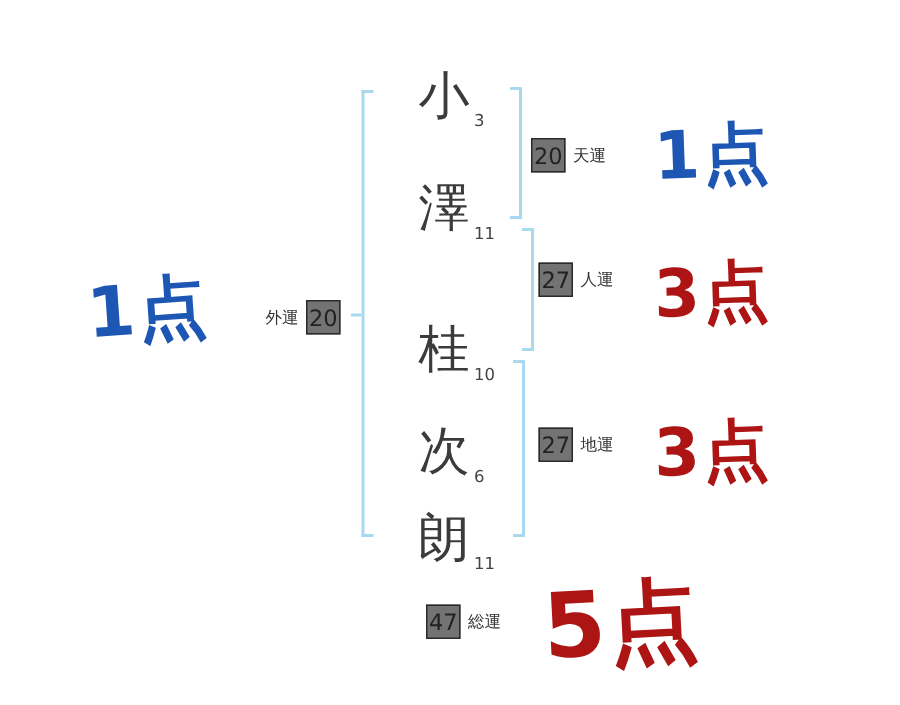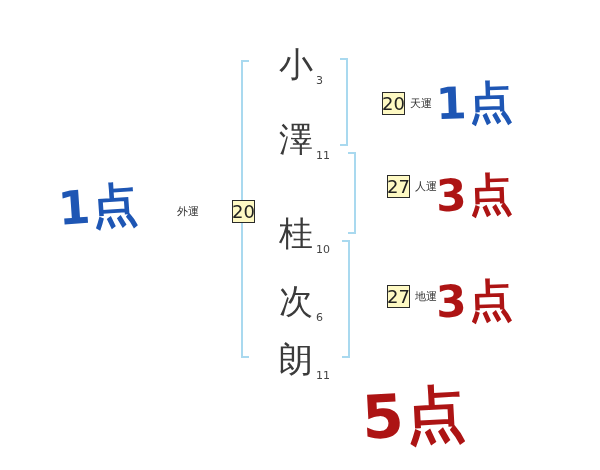--- a/index.html
+++ b/index.html
@@ -79,24 +79,23 @@
       color: #333333;
       white-space: nowrap;
     }
     .fortune .box {
       display: inline-flex;
       align-items: center;
       justify-content: center;
       width: 21px;
       height: 21px;
       border: 1.5px solid #2a2a2a;
-      background: #fef9c3;
-      font-size: 18px;
+      background: #737373;
+      font-size: 15px;
       color: #222222;
-      margin-left: 28px;
     }
     .f-ten { left: 354px; top: 92px;  }
     .f-jin { left: 359px; top: 175px; }
     .f-chi { left: 359px; top: 285px; }
     .f-sou { left: 284px; top: 403px; }
     .f-gai { left: 177px; top: 200px; }
 
     
     .score {
       position: absolute;
@@ -149,20 +148,24 @@
     <span>天運</span>
   </div>
   <div class="fortune f-jin">
     <span class="box">27</span>
     <span>人運</span>
   </div>
   <div class="fortune f-chi">
     <span class="box">27</span>
     <span>地運</span>
   </div>
+  <div class="fortune f-sou">
+    <span class="box">47</span>
+    <span>総運</span>
+  </div>
   <div class="fortune f-gai">
     <span>外運</span>
     <span class="box">20</span>
   </div>
 
   <div class="score blue s-gai">1点</div>
   <div class="score blue s-ten">1点</div>
   <div class="score red s-jin">3点</div>
   <div class="score red s-chi">3点</div>
   <div class="score red s-sou">5点</div>

